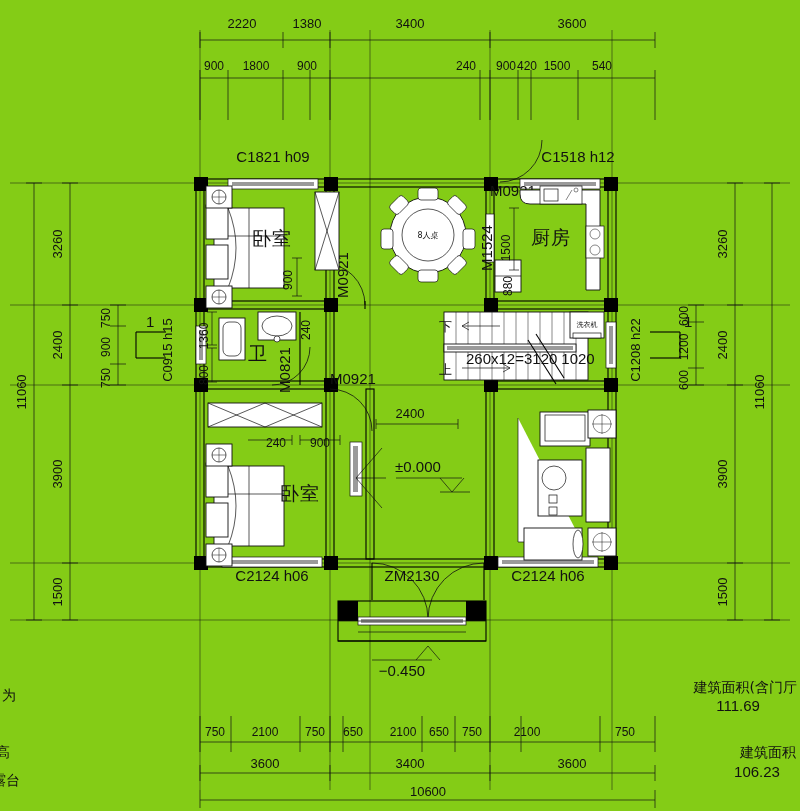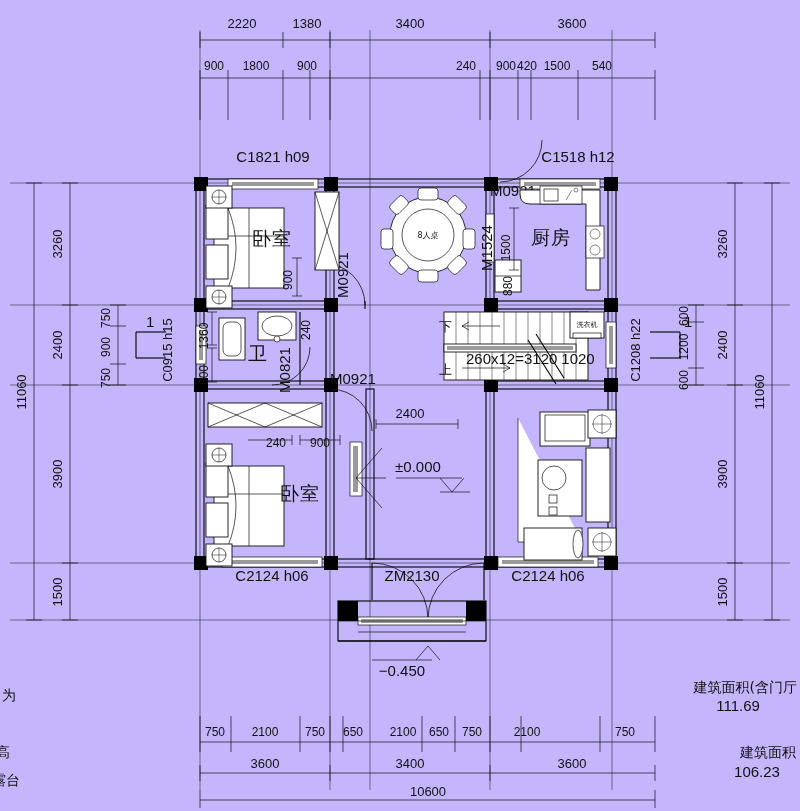--- a/index.html
+++ b/index.html
@@ -1,18 +1,18 @@
 <!DOCTYPE html>
 <html><head>
 <meta charset="utf-8">
 <style>
   html,body{margin:0;padding:0;background:#ffffff;}
   body{width:800px;height:811px;overflow:hidden;
        font-family:"Liberation Sans","DejaVu Sans",sans-serif;color:#000;}
-  #stage{position:relative;width:800px;height:811px;background:#c4b5fd;}
+  #stage{position:relative;width:800px;height:811px;background:#84cc16;}
   svg{display:block;position:absolute;left:0;top:0;}
   .txt{font-family:"Liberation Sans","DejaVu Sans",sans-serif;fill:#111;}
   .dim{font-size:13px;}
   .dimS{font-size:12px;}
   .lbl{font-size:15px;}
   .cjk{font-family:"DejaVu Sans","Liberation Sans",sans-serif;fill:#111;}
   .room{font-size:19px;letter-spacing:1px;}
   .tiny{font-size:7px;}
   .tiny2{font-size:8px;}
   .area{font-size:14px;}

